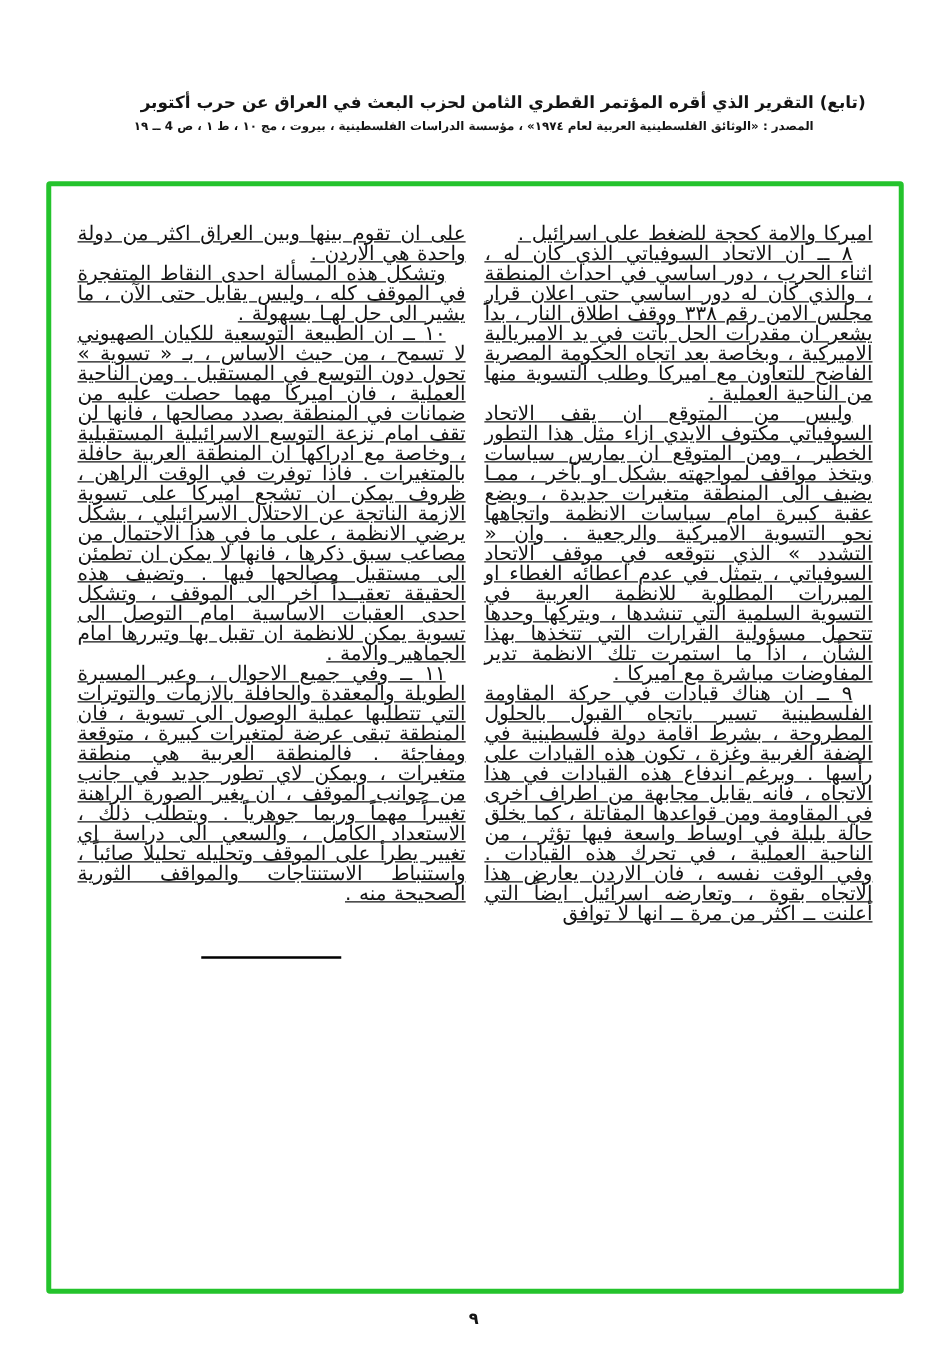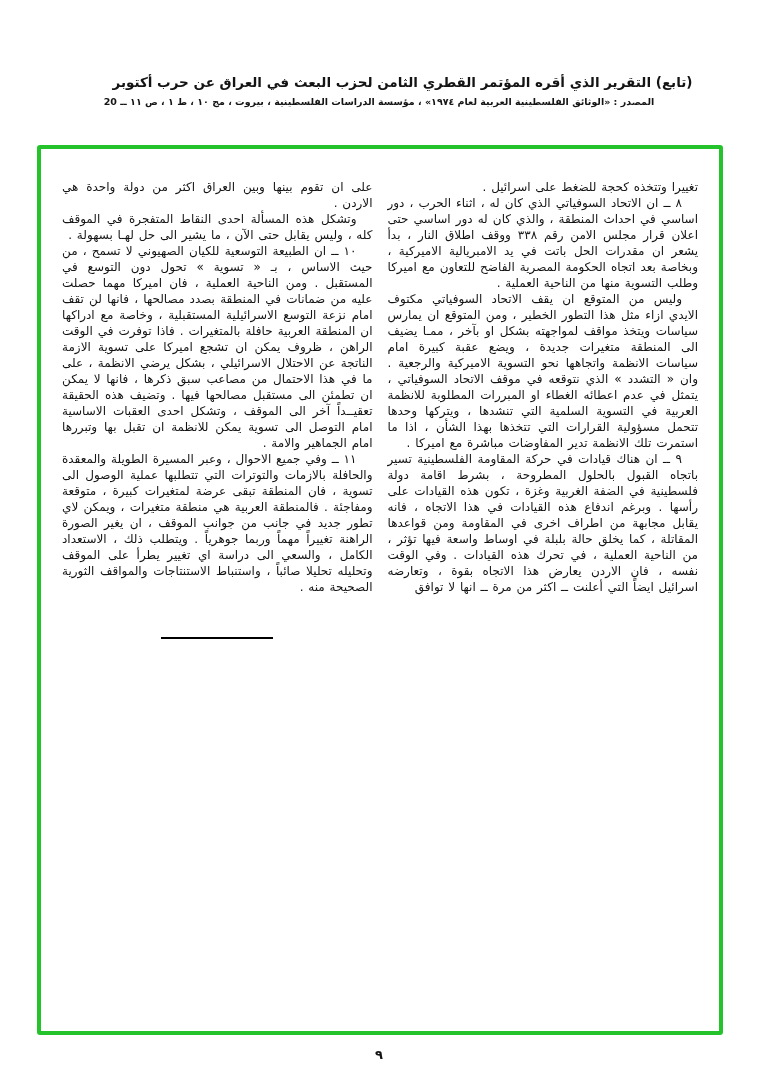--- a/index.html
+++ b/index.html
@@ -40,23 +40,24 @@
     background:var(--paper);
   }
   .columns{
     display:flex; direction:rtl;
     gap:15px;
     padding:30px 21px;
     align-items:flex-start;
   }
   .col{
     flex:1 1 0;
-    font-size:12px;
+    font-size:16px;
     line-height:16px;
     text-align:justify;
+    text-decoration:underline;
   }
   .col p{
     margin:0;
     text-indent:16px;
     word-spacing:1px;
   }
   .col p.cont{ text-indent:0; }
 
   .divider{
     width:112px; height:2px; background:#000;
@@ -70,28 +71,28 @@
   }
   .page-number{ font-size:13px; font-weight:bold; }
 </style>
 </head>
 <body>
 
 <div class="page">
 
   <div class="header">
     <div class="doc-title">(تابع) التقرير الذي أقره المؤتمر القطري الثامن لحزب البعث في العراق عن حرب أكتوبر</div>
-    <div class="doc-source">المصدر : «الوثائق الفلسطينية العربية لعام ١٩٧٤» ، مؤسسة الدراسات الفلسطينية ، بيروت ، مج ١٠ ، ط ١ ، ص ١١ ــ 20</div>
+    <div class="doc-source">المصدر : «الوثائق الفلسطينية العربية لعام ١٩٧٤» ، مؤسسة الدراسات الفلسطينية ، بيروت ، مج ١٠ ، ط ١ ، ص 4 ــ ١٩</div>
   </div>
 
   <div class="frame">
     <div class="columns">
 
       <div class="col">
-        <p class="cont">تغييرا وتتخذه كحجة للضغط على اسرائيل .</p>
+        <p class="cont">اميركا والامة كحجة للضغط على اسرائيل .</p>
         <p>٨ ــ ان الاتحاد السوفياتي الذي كان له ، اثناء الحرب ، دور اساسي في احداث المنطقة ، والذي كان له دور اساسي حتى اعلان قرار مجلس الامن رقم ٣٣٨ ووقف اطلاق النار ، بدأ يشعر ان مقدرات الحل باتت في يد الامبريالية الاميركية ، وبخاصة بعد اتجاه الحكومة المصرية الفاضح للتعاون مع اميركا وطلب التسوية منها من الناحية العملية .</p>
         <p>وليس من المتوقع ان يقف الاتحاد السوفياتي مكتوف الايدي ازاء مثل هذا التطور الخطير ، ومن المتوقع ان يمارس سياسات ويتخذ مواقف لمواجهته بشكل او بآخر ، ممـا يضيف الى المنطقة متغيرات جديدة ، ويضع عقبة كبيرة امام سياسات الانظمة واتجاهها نحو التسوية الاميركية والرجعية . وان « التشدد » الذي نتوقعه في موقف الاتحاد السوفياتي ، يتمثل في عدم اعطائه الغطاء او المبررات المطلوبة للانظمة العربية في التسوية السلمية التي تنشدها ، ويتركها وحدها تتحمل مسؤولية القرارات التي تتخذها بهذا الشأن ، اذا ما استمرت تلك الانظمة تدير المفاوضات مباشرة مع اميركا .</p>
         <p>٩ ــ ان هناك قيادات في حركة المقاومة الفلسطينية تسير باتجاه القبول بالحلول المطروحة ، بشرط اقامة دولة فلسطينية في الضفة الغربية وغزة ، تكون هذه القيادات على رأسها . وبرغم اندفاع هذه القيادات في هذا الاتجاه ، فانه يقابل مجابهة من اطراف اخرى في المقاومة ومن قواعدها المقاتلة ، كما يخلق حالة بلبلة في اوساط واسعة فيها تؤثر ، من الناحية العملية ، في تحرك هذه القيادات . وفي الوقت نفسه ، فان الاردن يعارض هذا الاتجاه بقوة ، وتعارضه اسرائيل ايضاً التي أعلنت ــ اكثر من مرة ــ انها لا توافق</p>
       </div>
 
       <div class="col">
         <p class="cont">على ان تقوم بينها وبين العراق اكثر من دولة واحدة هي الاردن .</p>
         <p>وتشكل هذه المسألة احدى النقاط المتفجرة في الموقف كله ، وليس يقابل حتى الآن ، ما يشير الى حل لهـا بسهولة .</p>
         <p>١٠ ــ ان الطبيعة التوسعية للكيان الصهيوني لا تسمح ، من حيث الاساس ، بـ « تسوية » تحول دون التوسع في المستقبل . ومن الناحية العملية ، فان اميركا مهما حصلت عليه من ضمانات في المنطقة بصدد مصالحها ، فانها لن تقف امام نزعة التوسع الاسرائيلية المستقبلية ، وخاصة مع ادراكها ان المنطقة العربية حافلة بالمتغيرات . فاذا توفرت في الوقت الراهن ، ظروف يمكن ان تشجع اميركا على تسوية الازمة الناتجة عن الاحتلال الاسرائيلي ، بشكل يرضي الانظمة ، على ما في هذا الاحتمال من مصاعب سبق ذكرها ، فانها لا يمكن ان تطمئن الى مستقبل مصالحها فيها . وتضيف هذه الحقيقة تعقيــداً آخر الى الموقف ، وتشكل احدى العقبات الاساسية امام التوصل الى تسوية يمكن للانظمة ان تقبل بها وتبررها امام الجماهير والامة .</p>
         <p>١١ ــ وفي جميع الاحوال ، وعبر المسيرة الطويلة والمعقدة والحافلة بالازمات والتوترات التي تتطلبها عملية الوصول الى تسوية ، فان المنطقة تبقى عرضة لمتغيرات كبيرة ، متوقعة ومفاجئة . فالمنطقة العربية هي منطقة متغيرات ، ويمكن لاي تطور جديد في جانب من جوانب الموقف ، ان يغير الصورة الراهنة تغييراً مهماً وربما جوهرياً . ويتطلب ذلك ، الاستعداد الكامل ، والسعي الى دراسة اي تغيير يطرأ على الموقف وتحليله تحليلا صائباً ، واستنباط الاستنتاجات والمواقف الثورية الصحيحة منه .</p>

